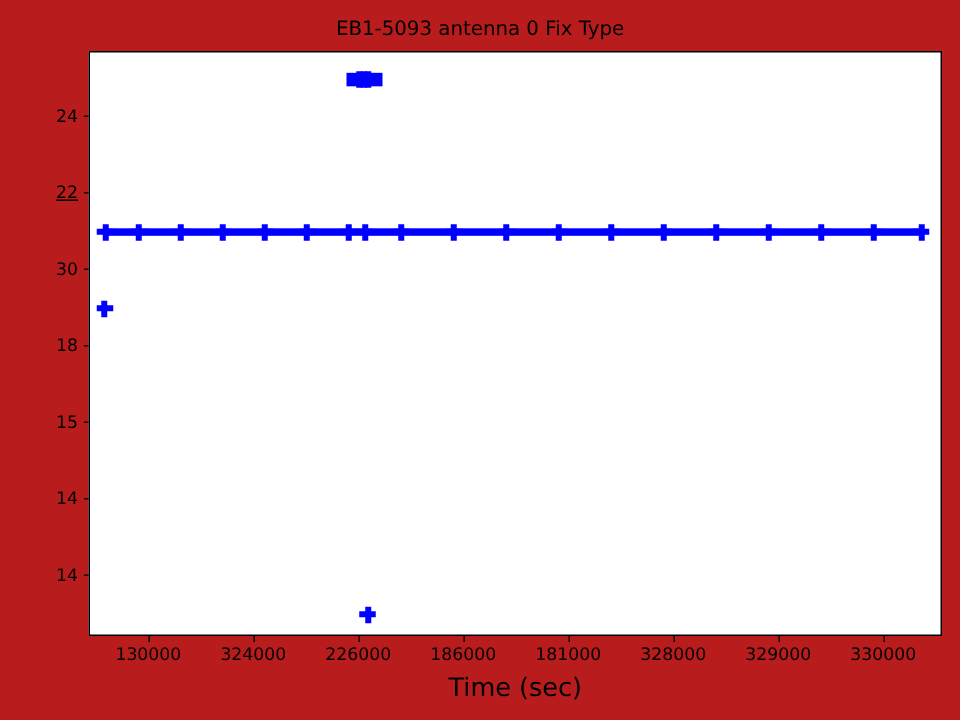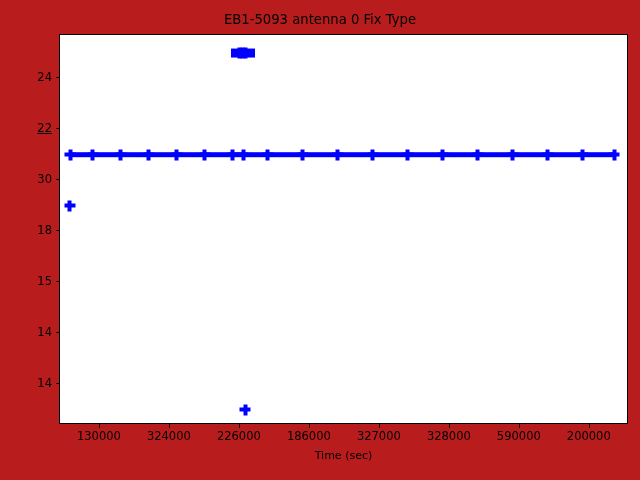--- a/index.html
+++ b/index.html
@@ -80,21 +80,21 @@
     transform: translateY(-50%);
     white-space: nowrap;
     color: #000000;
   }
   #xlabel {
     position: absolute;
     left: 59px;
     width: 569px;
     top: 449px;
     text-align: center;
-    font-size: 11px;
+    font-size: 17px;
     color: #000000;
   }
   
   .marker {
     position: absolute;
     transform: translate(-50%, -50%);
   }
   .marker .bar-h,
   .marker .bar-v {
     position: absolute;
@@ -233,27 +233,27 @@
   <div id="ticks-layer">
       <div class="xtick-mark" style="left: 98.893px;"></div>
       <div class="xtick-label" style="left: 98.893px;">130000</div>
       <div class="xtick-mark" style="left: 168.881px;"></div>
       <div class="xtick-label" style="left: 168.881px; text-align: center;">324000</div>
       <div class="xtick-mark" style="left: 238.868px;"></div>
       <div class="xtick-label" style="left: 238.868px;">226000</div>
       <div class="xtick-mark" style="left: 308.856px;"></div>
       <div class="xtick-label" style="left: 308.856px;">186000</div>
       <div class="xtick-mark" style="left: 378.844px;"></div>
-      <div class="xtick-label" style="left: 378.844px;">327000</div>
+      <div class="xtick-label" style="left: 378.844px;">181000</div>
       <div class="xtick-mark" style="left: 448.831px;"></div>
       <div class="xtick-label" style="left: 448.831px;">328000</div>
       <div class="xtick-mark" style="left: 518.819px;"></div>
-      <div class="xtick-label" style="left: 518.819px;">590000</div>
+      <div class="xtick-label" style="left: 518.819px;">329000</div>
       <div class="xtick-mark" style="left: 588.807px;"></div>
-      <div class="xtick-label" style="left: 588.807px;">200000</div>
+      <div class="xtick-label" style="left: 588.807px;">330000</div>
       <div class="ytick-mark" style="top: 383.216px;"></div>
       <div class="ytick-label" style="top: 383.216px;">14</div>
       <div class="ytick-mark" style="top: 332.235px;"></div>
       <div class="ytick-label" style="top: 332.235px;">14</div>
       <div class="ytick-mark" style="top: 281.255px;"></div>
       <div class="ytick-label" style="top: 281.255px;">15</div>
       <div class="ytick-mark" style="top: 230.275px;"></div>
       <div class="ytick-label" style="top: 230.275px;">18</div>
       <div class="ytick-mark" style="top: 179.294px;"></div>
       <div class="ytick-label" style="top: 179.294px;">30</div>

